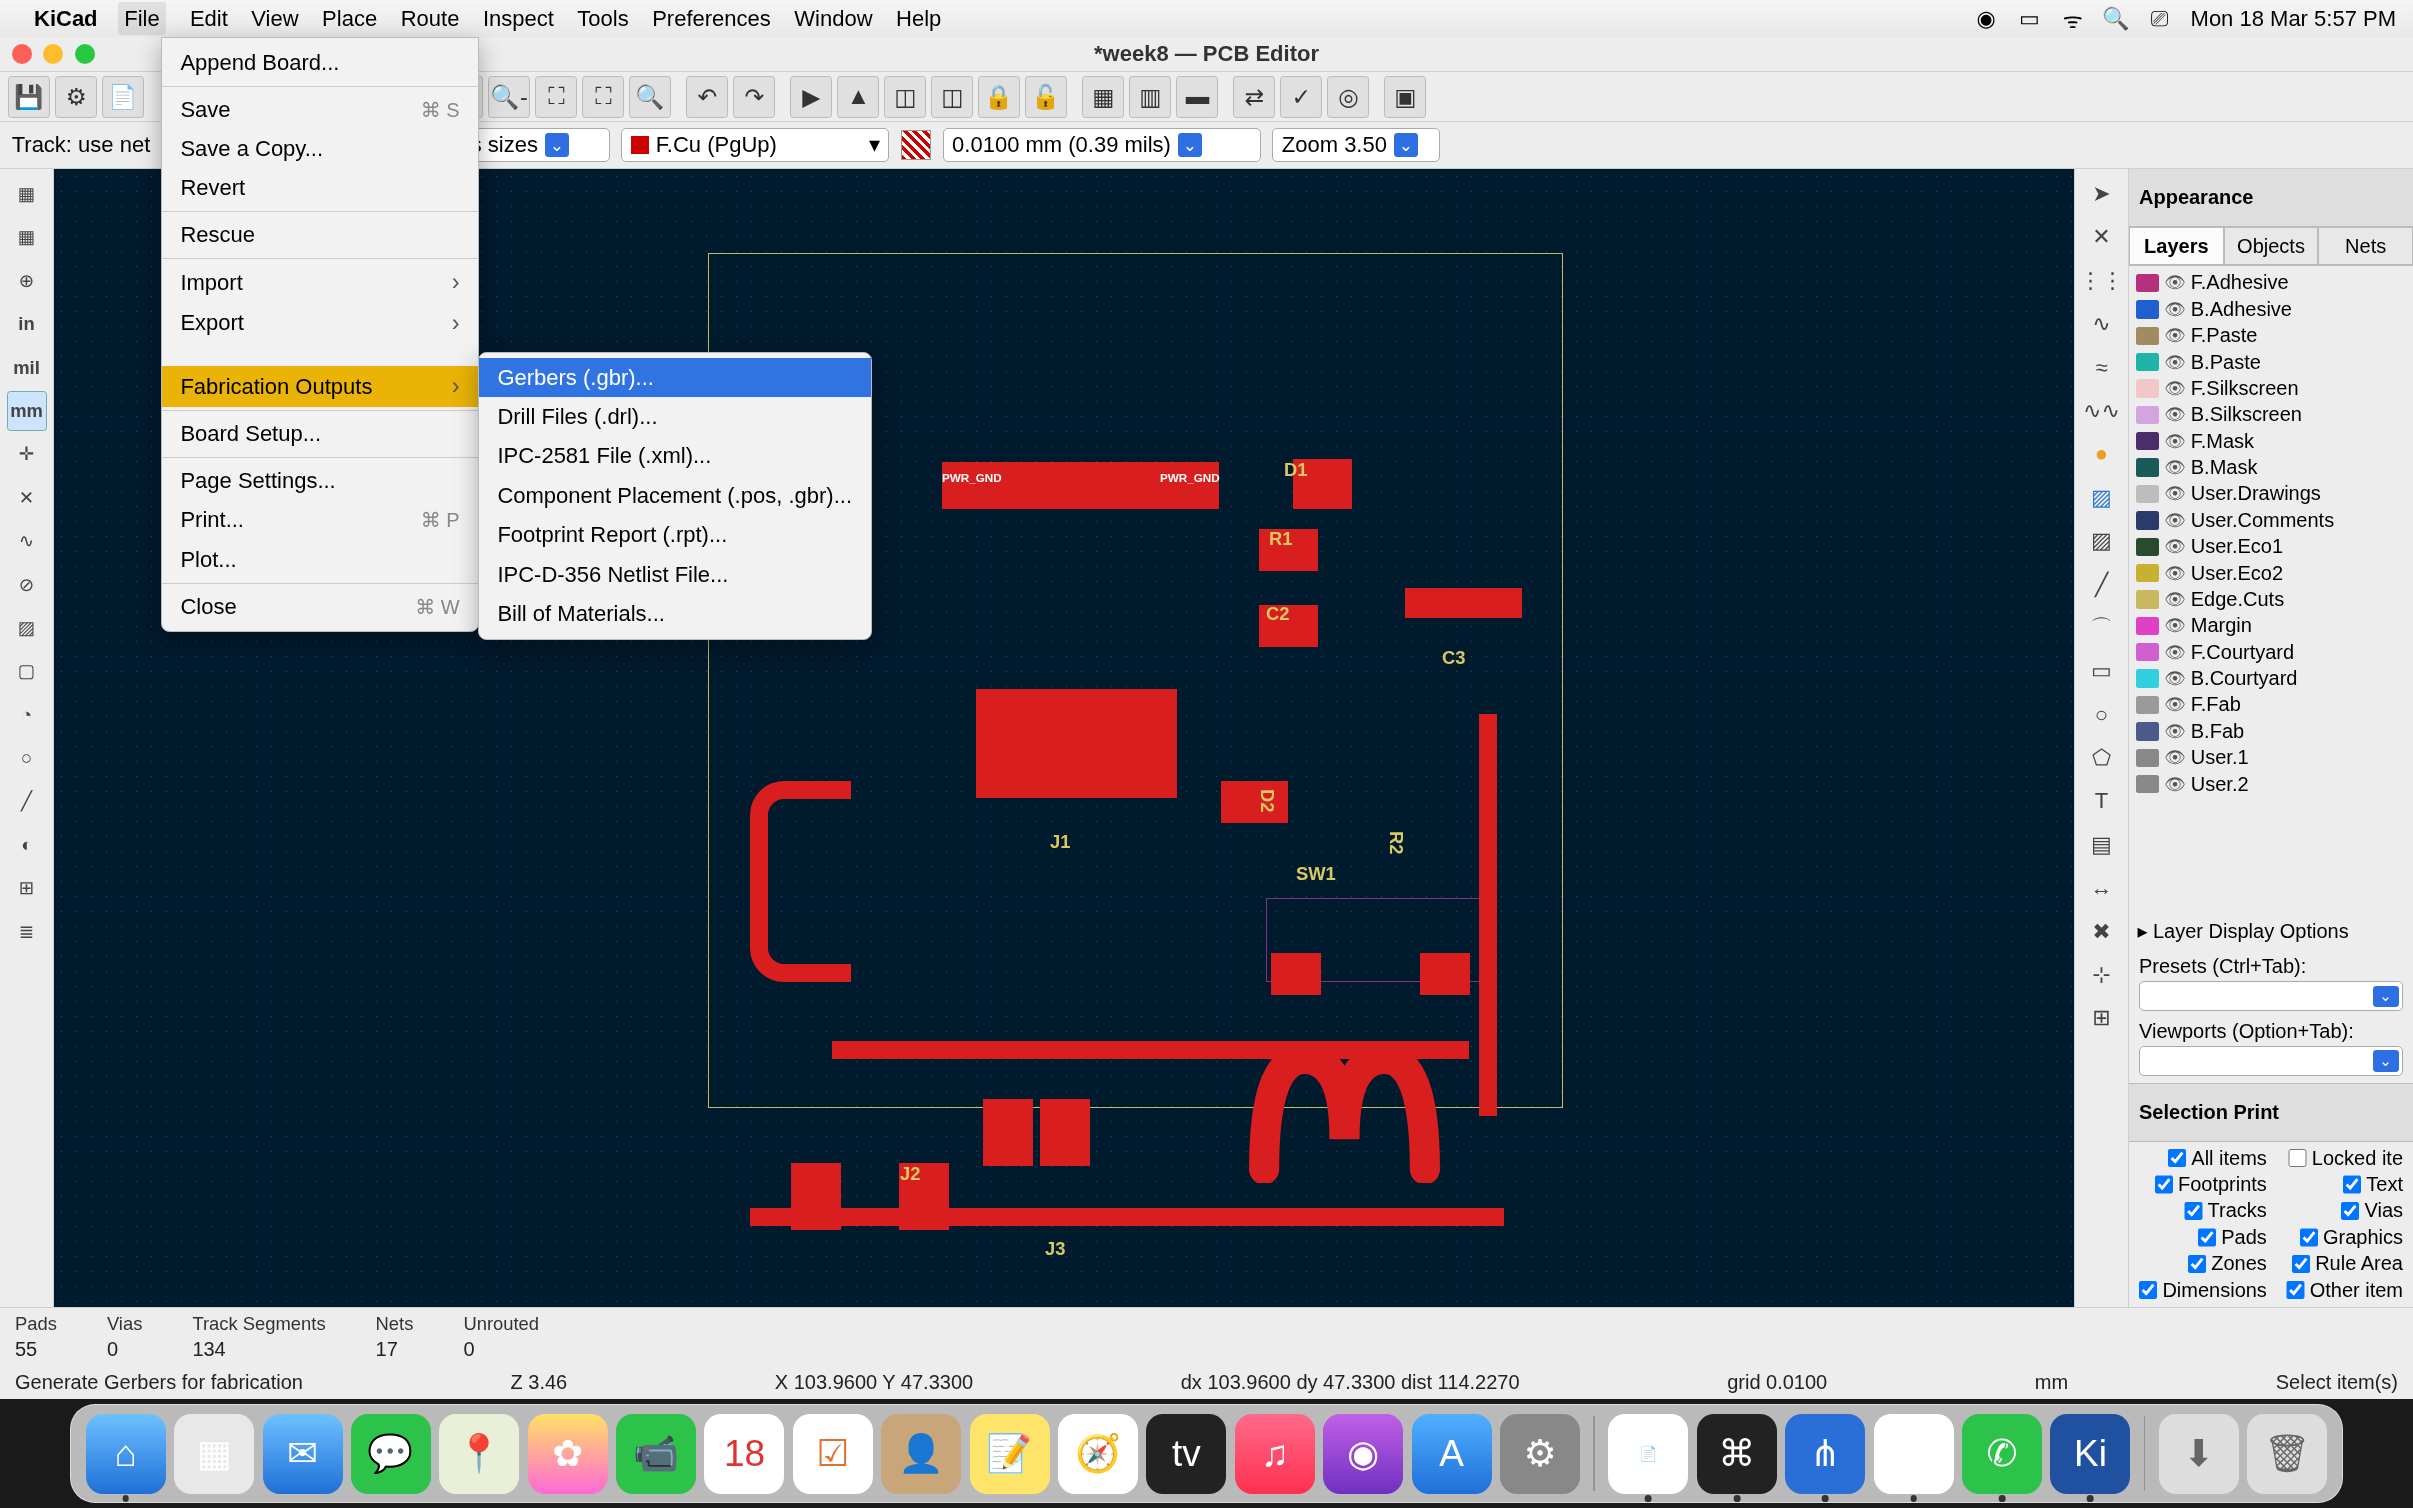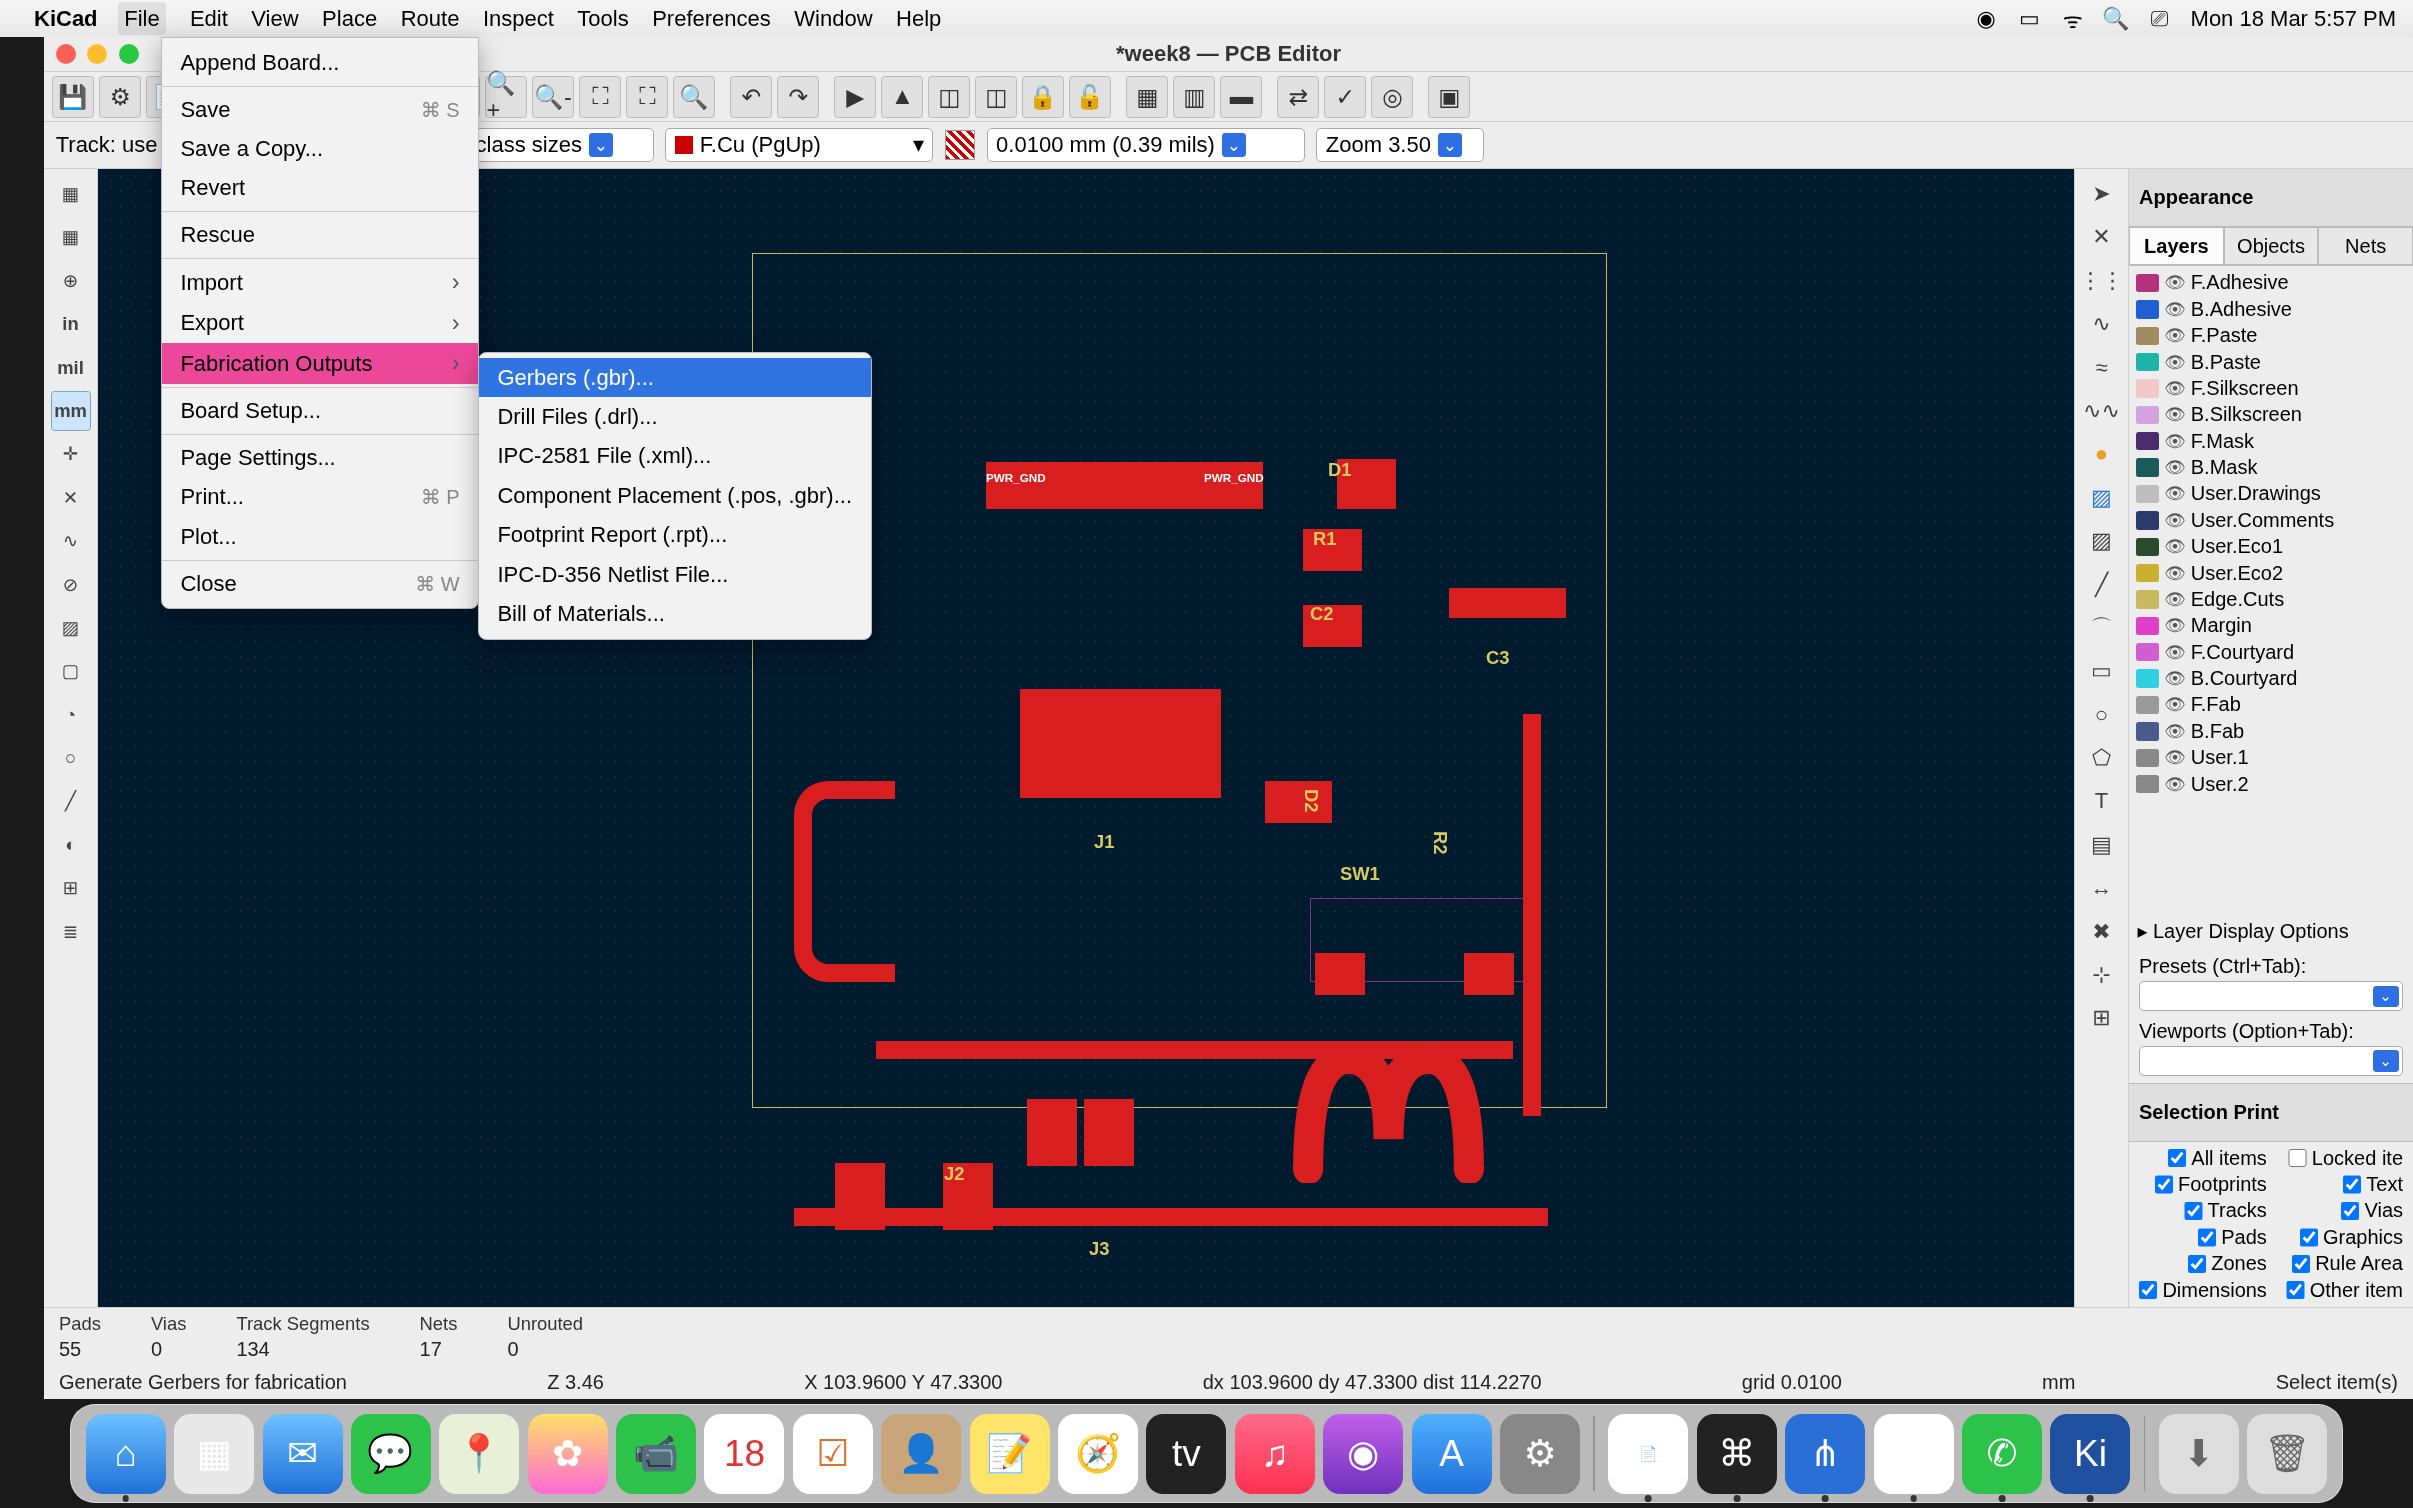--- a/index.html
+++ b/index.html
@@ -9,21 +9,21 @@
 .menubar { position: absolute; top: 0; left: 0; right: 0; height: 37px; background: linear-gradient(#f5f5f5,#e8e8e8); display: flex; align-items: center; padding: 13px 17px; font-size: 22px; color: #000; }
 .menubar .apple { font-size: 23.5px; margin-right: 17px; }
 .menubar .app-name { font-weight: 700; margin-right: 20px; }
 .menubar .mitem { margin-right: 23.5px; }
 .menubar .mitem.open { background: rgba(0,0,0,0.08); padding: 3.4px 6.7px; border-radius: 3.4px; }
 .menubar .right { margin-left: auto; display: flex; align-items: center; gap: 18.4px; }
 .menubar .statusicon { width: 25px; height: 25px; display:flex; align-items:center; justify-content:center; }
 .menubar .clock { font-size: 22px; }
 
 
-.window { position: absolute; top: 37px; left: 0; right: 0; bottom: 109px; background: #ededed; display: flex; flex-direction: column; margin-left: 44px; }
+.window { position: absolute; top: 37px; left: 0; right: 0; bottom: 109px; background: #ededed; display: flex; flex-direction: column; }
 .titlebar { height: 35px; background: #ededed; display: flex; align-items: center; padding: 0 11.7px; border-bottom: 0.8px solid #cfcfcf; }
 .traffic { display:flex; gap:11.7px; }
 .traffic span { width: 20px; height: 20px; border-radius: 50%; display:block; }
 .tl-red { background:#ff5f57; } .tl-yel { background:#ffbd2e; } .tl-grn { background:#28c940; }
 .titlebar .wtitle { position:absolute; left:50%; transform:translateX(-50%); font-size: 22px; font-weight: 600; color:#333; }
 
 
 .toolbar1 { height: 50px; background: #ededed; display:flex; align-items:center; padding: 0 8.4px; gap: 5px; border-bottom:0.8px solid #cfcfcf; }
 .tbtn { width: 42px; height: 42px; background: #e0e0e0; border: 0.8px solid #bbb; border-radius: 3.4px; display:flex; align-items:center; justify-content:center; font-size: 23.5px; color:#333; }
 .tsep { width: 5px; }
@@ -80,21 +80,21 @@
 .statcol { display:flex; flex-direction:column; gap:3.4px; }
 .statlabel { font-size:18.4px; color:#333; }
 .statval { font-size:20px; }
 .statrow2 { display:flex; padding:5px 15px; font-size:20px; color:#222; justify-content:space-between; }
 
 
 .filemenu { position:absolute; left:161px; top:37px; width:318px; background:#f2f2f2; border:0.8px solid #bbb; border-radius:0 0 8.4px 8.4px; box-shadow:0 8.4px 25px rgba(0,0,0,0.3); z-index:100; padding:5px 0; }
 .menuitem { padding:6.7px 18.4px; font-size:22px; display:flex; justify-content:space-between; align-items:center; }
 .menuitem .sc { color:#888; font-size:20px; }
 .menuitem.hassub::after { content:"›"; font-size:23.5px; color:#555; }
-.menuitem.hov { background:#ec4899; }
+.menuitem.hov { background:#eab308;margin-top:23px; }
 .menusep { height:0.8px; background:#ccc; margin:3.4px 0; }
 
 
 .submenu { position:absolute; left:478px; top:352px; width:394px; background:#f2f2f2; border:0.8px solid #bbb; border-radius:8.4px; box-shadow:0 8.4px 25px rgba(0,0,0,0.3); z-index:101; padding:5px 0; }
 .submenu .menuitem.hl { background:#2f74e0; color:#fff; }
 
 
 .dock { position:absolute; bottom:0; left:0; right:0; height:109px; display:flex; align-items:flex-end; justify-content:center; padding-bottom:5px; }
 .dockbg { background:rgba(240,240,240,0.75); border-radius:25px; padding:8.4px 15px; display:flex; gap:8.4px; border:0.8px solid rgba(255,255,255,0.5); }
 .dockicon { width:80px; height:80px; border-radius:17px; background:linear-gradient(#8ad,#478); display:flex; align-items:center; justify-content:center; font-size:37px; color:#fff; position:relative; }

